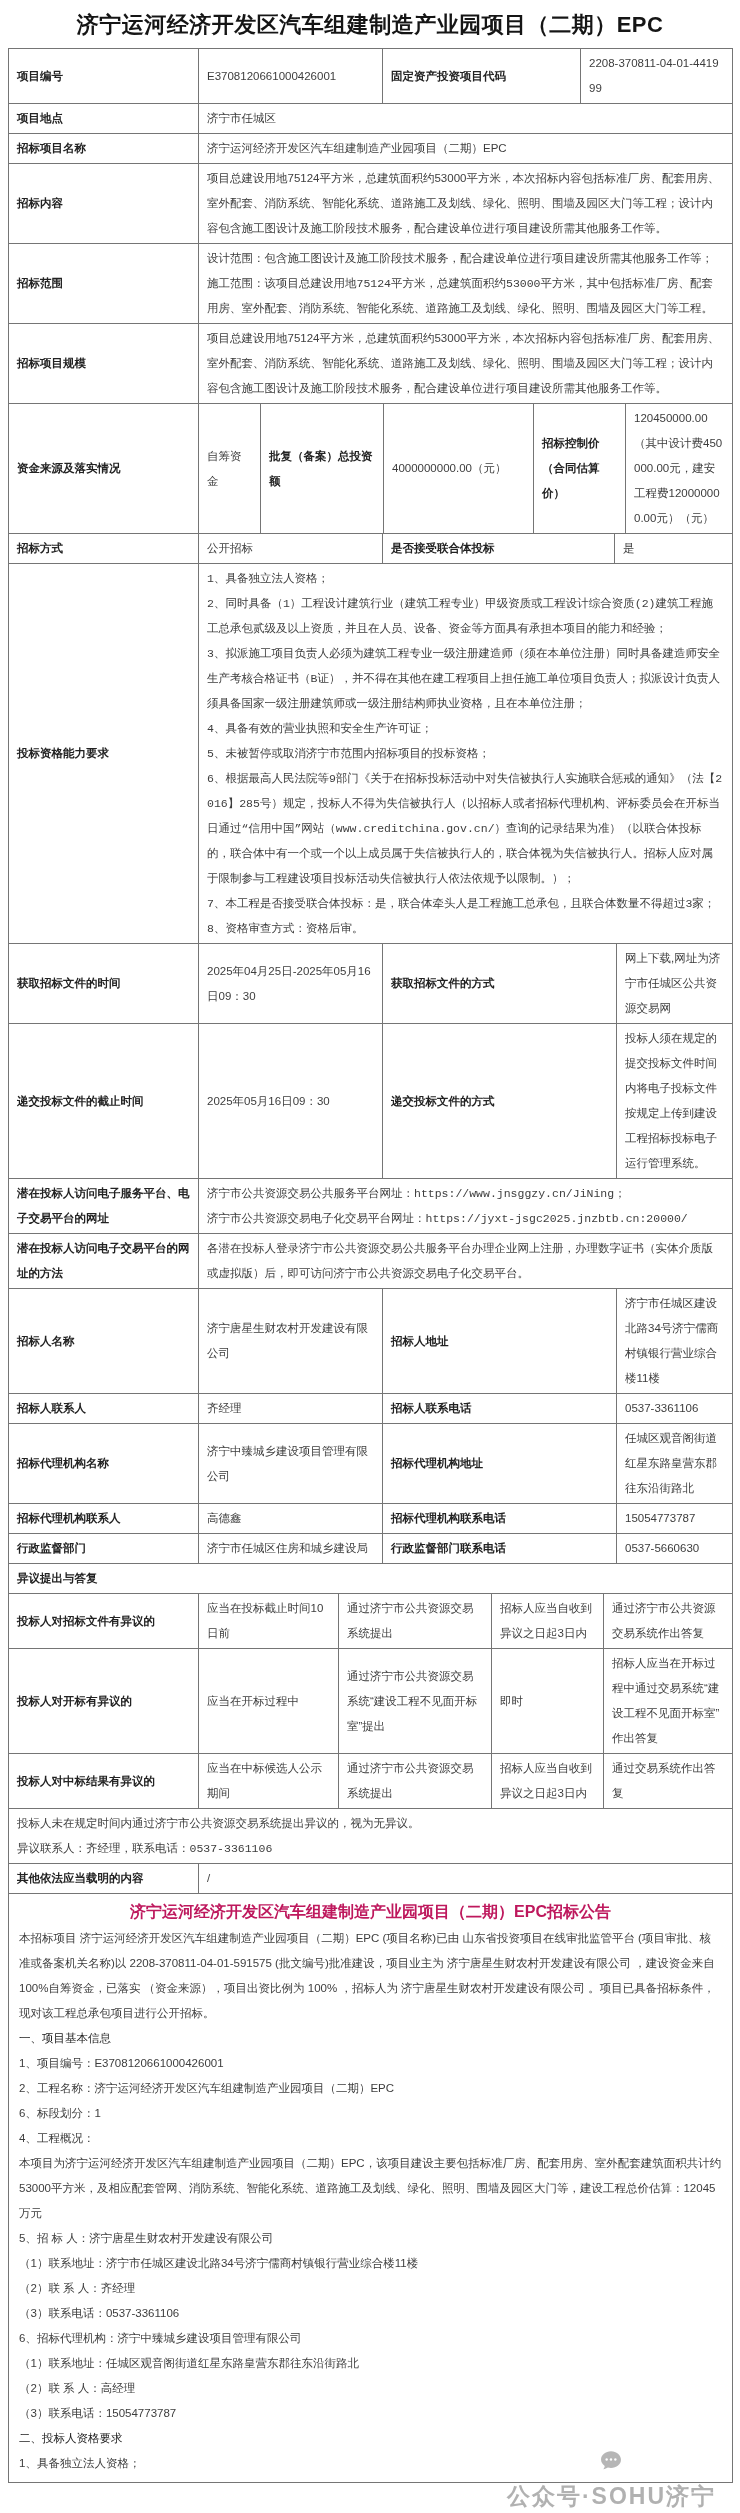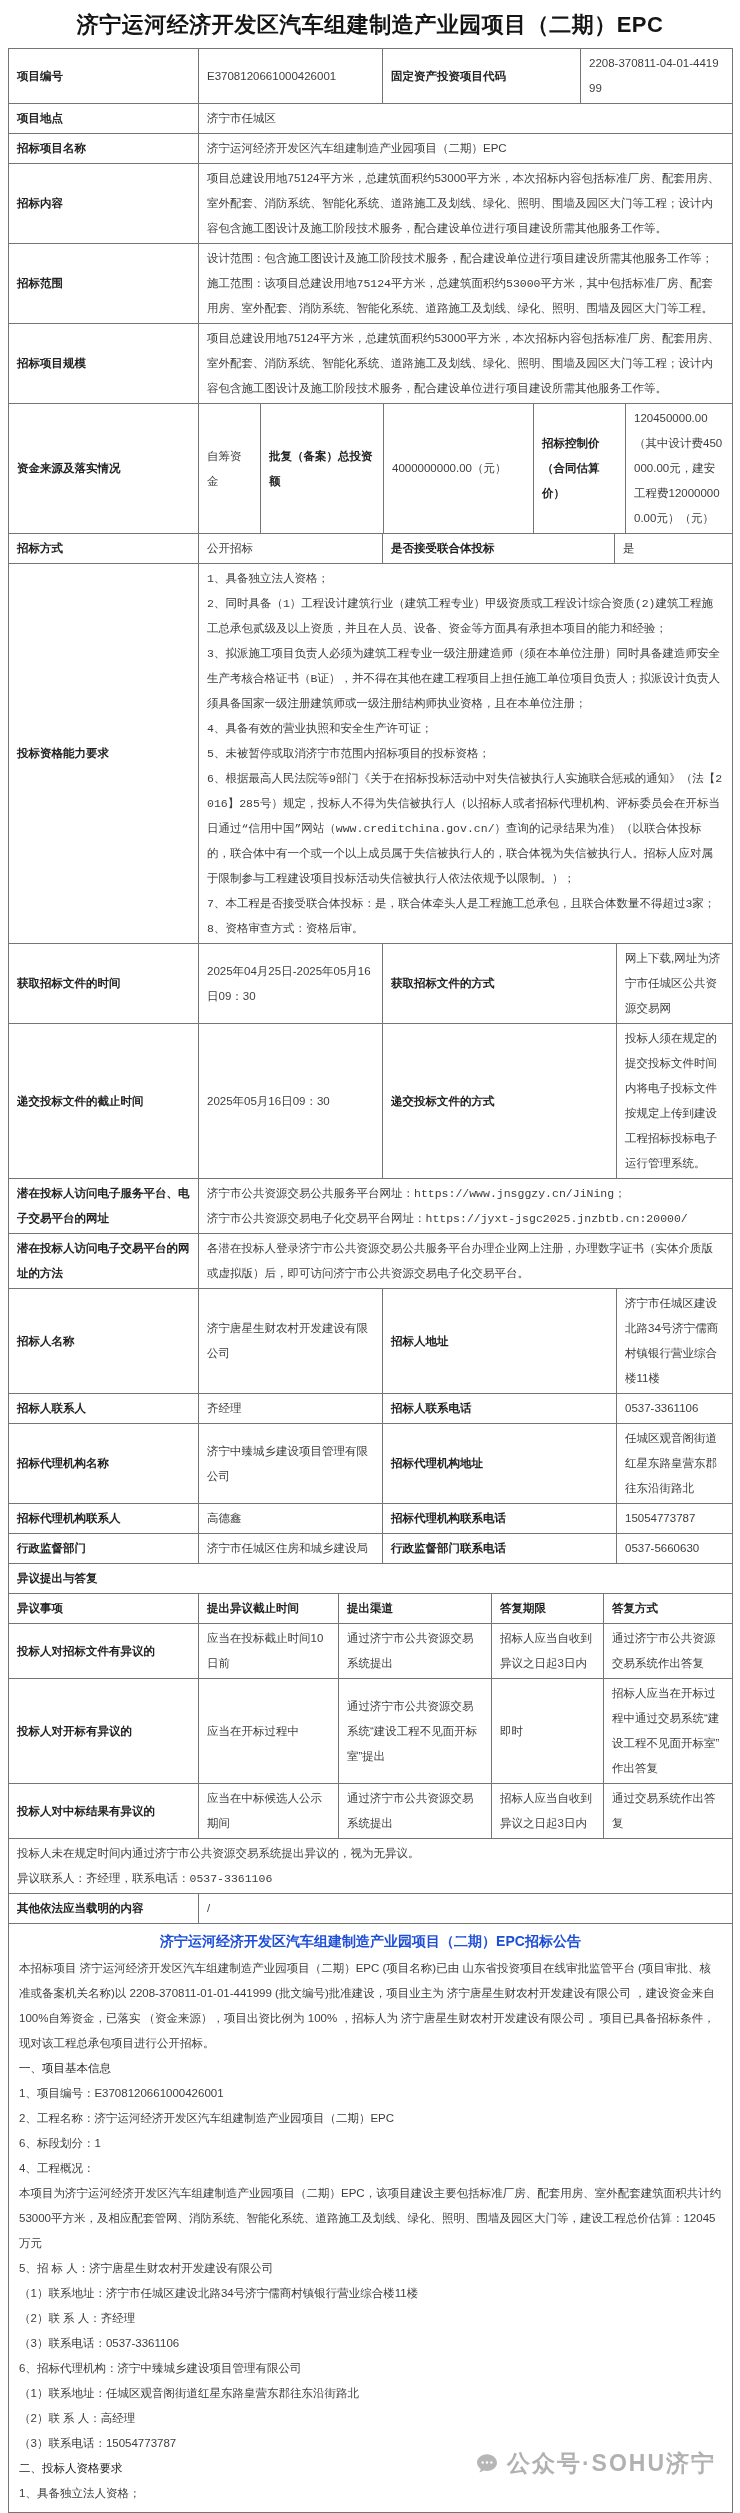--- a/index.html
+++ b/index.html
@@ -7,24 +7,24 @@
   body { width:740px; font-family:"Liberation Sans","DejaVu Sans",sans-serif; color:#3d3d3d; }
   .page { position:relative; width:740px; min-height:2513px; padding:6px 8px 10px 8px; }
   .doc-title { font-size:22px; font-weight:bold; color:#151515; text-align:center; margin:4px 0 8px 0; letter-spacing:0.5px; }
   table { width:724px; border-collapse:collapse; table-layout:fixed; margin-top:-1px; }
   table.first { margin-top:0; }
   td { border:1px solid #757575; font-size:11.5px; line-height:25px; padding:2px 8px; vertical-align:middle; word-break:break-all; color:#3d3d3d; }
   td.lbl { font-weight:bold; color:#222222; }
   td.ann-cell { padding:3px 10px 6px 10px; vertical-align:top; }
   p.ann { margin:0; font-size:11.5px; line-height:25px; }
   p.ann.h { font-weight:normal; color:#222222; }
-  p.ann-title { margin:2px 0; font-size:14px; font-weight:bold; color:#1d4ed8; text-align:center; line-height:25px; }
+  p.ann-title { margin:2px 0; font-size:16px; font-weight:bold; color:#be185d; text-align:center; line-height:25px; }
   .q-line { margin:0;font-family:Liberation Mono, monospace; }
   .watermark { position:absolute; top:2448px; right:24px; display:flex; align-items:center; gap:7px;
-               color:rgba(158,158,158,0.8); font-size:23px; font-weight:bold; letter-spacing:2px; pointer-events:none; white-space:nowrap; }
+               color:rgba(158,158,158,0.8); font-size:23px; font-weight:bold; letter-spacing:2px; pointer-events:none; white-space:nowrap;flex-direction:column; }
   .wm-icon { width:26px; height:26px; flex:0 0 auto; opacity:0.75; }
 </style>
 </head>
 <body>
 
 <div class="page">
 
   <h1 class="doc-title">济宁运河经济开发区汽车组建制造产业园项目（二期）EPC</h1>
 
   <table class="first">
@@ -233,27 +233,20 @@
 
   <table>
     <colgroup>
         <col style="width:190px">
         <col style="width:140px">
         <col style="width:153px">
         <col style="width:112px">
         <col style="width:129px">
       </colgroup>
     <tbody>
-        <tr>
-      <td class="lbl">异议事项</td>
-      <td class="lbl">提出异议截止时间</td>
-      <td class="lbl">提出渠道</td>
-      <td class="lbl">答复期限</td>
-      <td class="lbl">答复方式</td>
-    </tr>
     <tr>
       <td class="lbl">投标人对招标文件有异议的</td>
       <td>应当在投标截止时间10日前</td>
       <td>通过济宁市公共资源交易系统提出</td>
       <td>招标人应当自收到异议之日起3日内</td>
       <td>通过济宁市公共资源交易系统作出答复</td>
     </tr>
     <tr>
       <td class="lbl">投标人对开标有异议的</td>
       <td>应当在开标过程中</td>
@@ -299,21 +292,21 @@
     </table>
 
   <table>
     <colgroup>
         <col style="width:724px">
       </colgroup>
     <tbody>
         <tr>
       <td class="ann-cell">
         <p class="ann-title">济宁运河经济开发区汽车组建制造产业园项目（二期）EPC招标公告</p>
-        <p class="ann">本招标项目 济宁运河经济开发区汽车组建制造产业园项目（二期）EPC (项目名称)已由 山东省投资项目在线审批监管平台 (项目审批、核准或备案机关名称)以 2208-370811-01-01-441999 (批文编号)批准建设，项目业主为 济宁唐星生财农村开发建设有限公司 ，建设资金来自 100%自筹资金，已落实 （资金来源），项目出资比例为 100% ，招标人为 济宁唐星生财农村开发建设有限公司 。项目已具备招标条件，现对该工程总承包项目进行公开招标。</p>
+        <p class="ann">本招标项目 济宁运河经济开发区汽车组建制造产业园项目（二期）EPC (项目名称)已由 山东省投资项目在线审批监管平台 (项目审批、核准或备案机关名称)以 2208-370811-04-01-591575 (批文编号)批准建设，项目业主为 济宁唐星生财农村开发建设有限公司 ，建设资金来自 100%自筹资金，已落实 （资金来源），项目出资比例为 100% ，招标人为 济宁唐星生财农村开发建设有限公司 。项目已具备招标条件，现对该工程总承包项目进行公开招标。</p>
         <p class="ann h">一、项目基本信息</p>
         <p class="ann">1、项目编号：E3708120661000426001</p>
         <p class="ann">2、工程名称：济宁运河经济开发区汽车组建制造产业园项目（二期）EPC</p>
         <p class="ann">6、标段划分：1</p>
         <p class="ann">4、工程概况：</p>
         <p class="ann">本项目为济宁运河经济开发区汽车组建制造产业园项目（二期）EPC，该项目建设主要包括标准厂房、配套用房、室外配套建筑面积共计约53000平方米，及相应配套管网、消防系统、智能化系统、道路施工及划线、绿化、照明、围墙及园区大门等，建设工程总价估算：12045万元</p>
         <p class="ann">5、招 标 人：济宁唐星生财农村开发建设有限公司</p>
         <p class="ann">（1）联系地址：济宁市任城区建设北路34号济宁儒商村镇银行营业综合楼11楼</p>
         <p class="ann">（2）联 系 人：齐经理</p>
         <p class="ann">（3）联系电话：0537-3361106</p>

